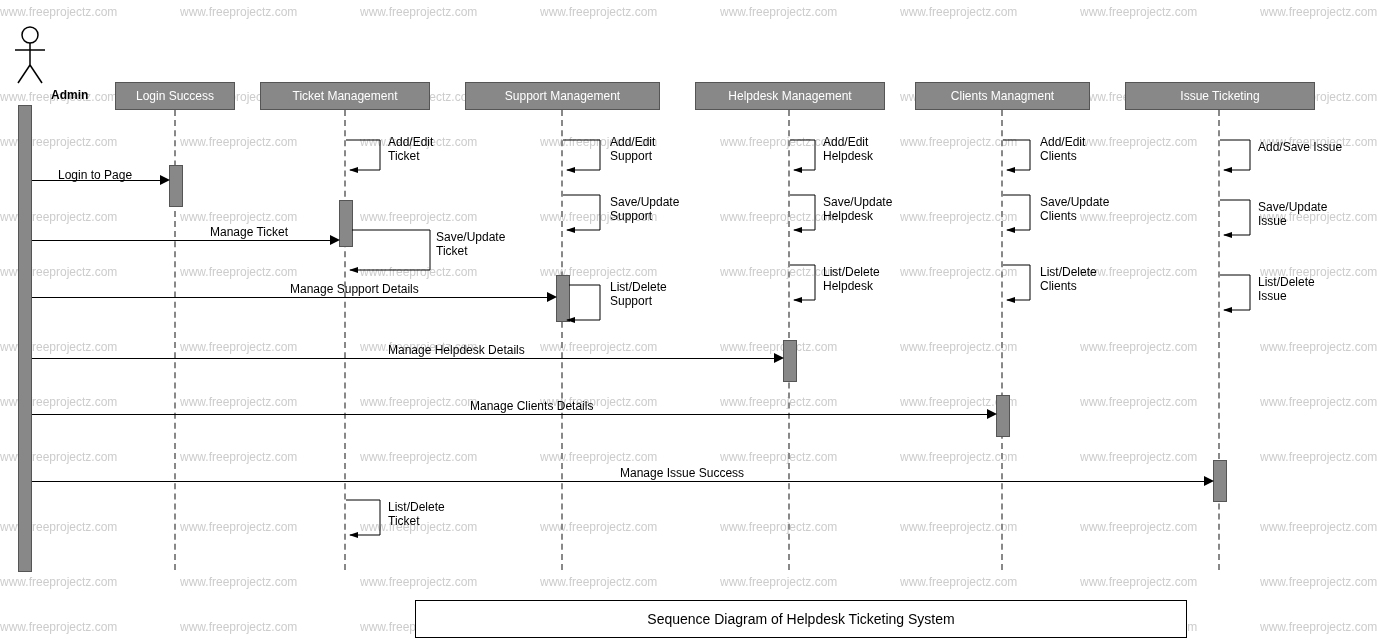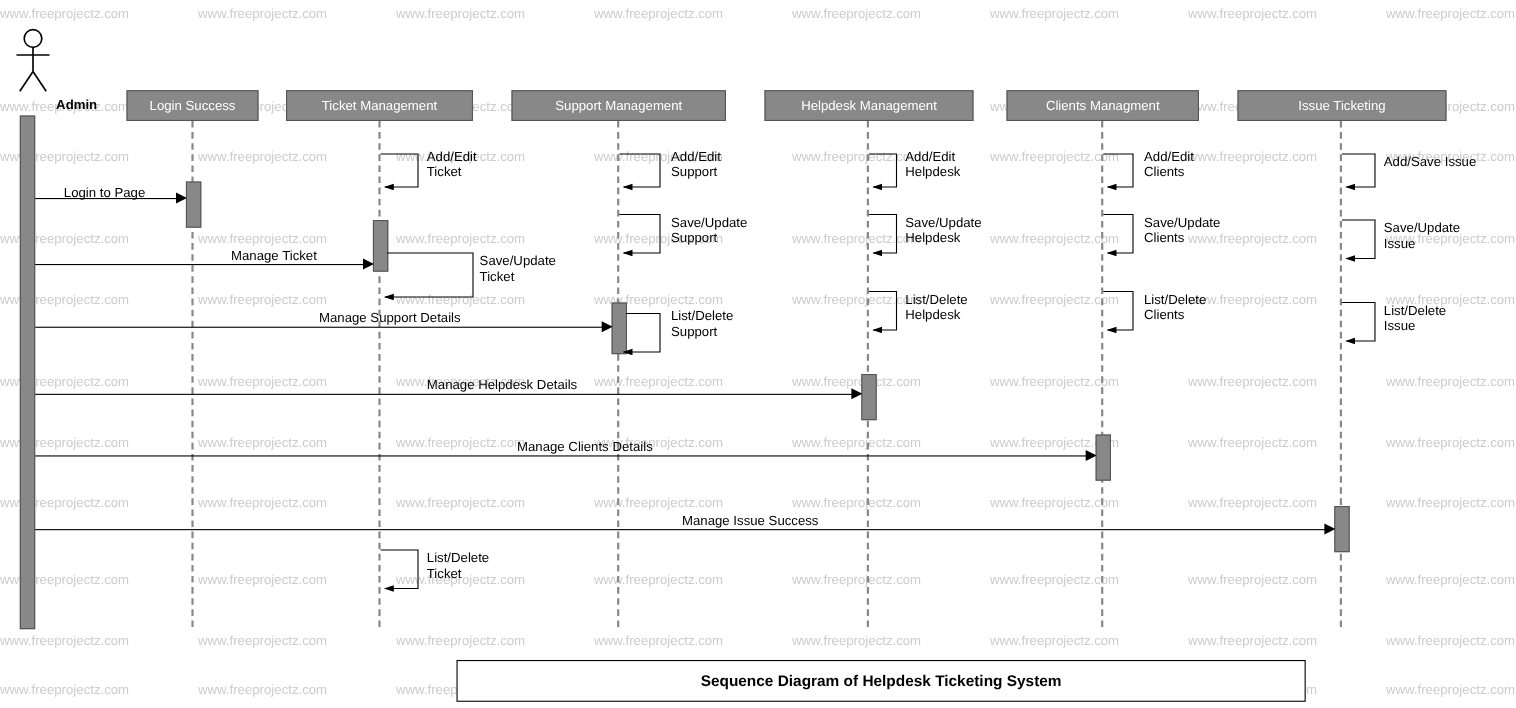--- a/index.html
+++ b/index.html
@@ -67,21 +67,21 @@
     font-size: 12px;
     background: transparent;
   }
   .self-label {
     position: absolute;
     font-size: 12px;
   }
   .title-box {
     position: absolute;
     border: 1px solid #000;
-    font-weight: bold;
+    font-weight: normal;
     font-size: 14px;
     text-align: center;
     padding: 10px 20px;
     background: #fff;
   }
   svg.stick {
     position: absolute;
   }
 </style>
 </head>

